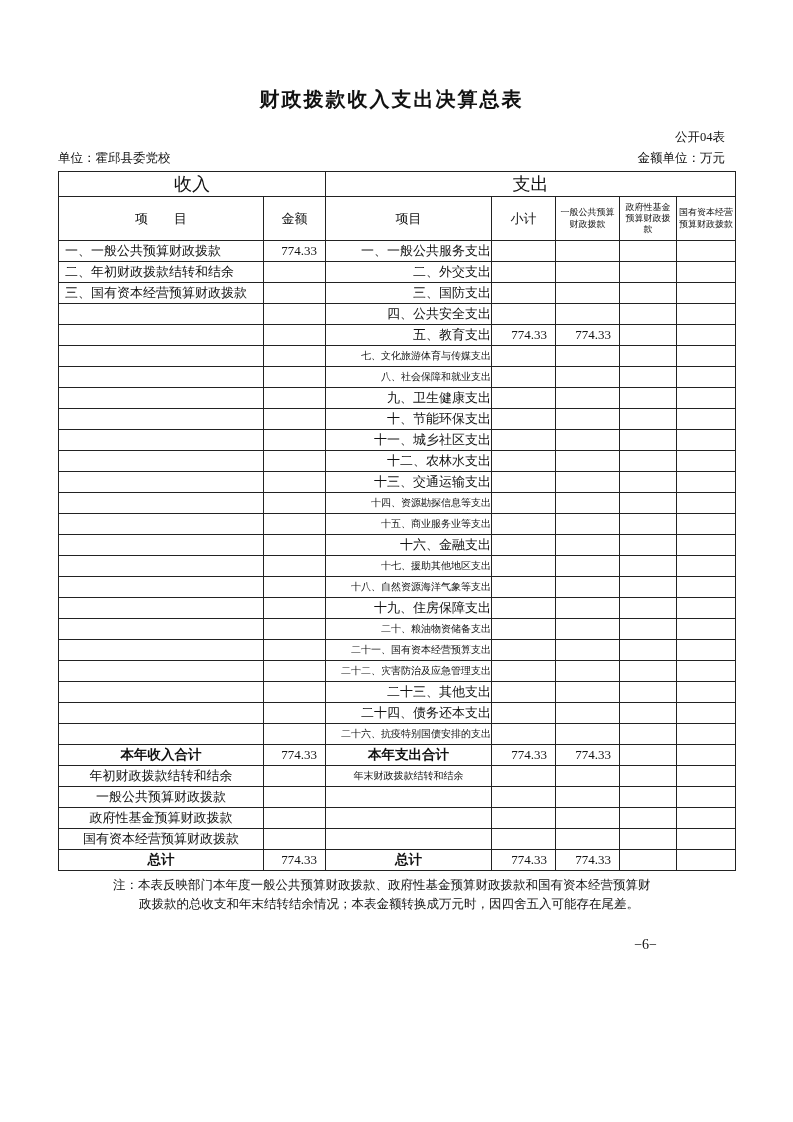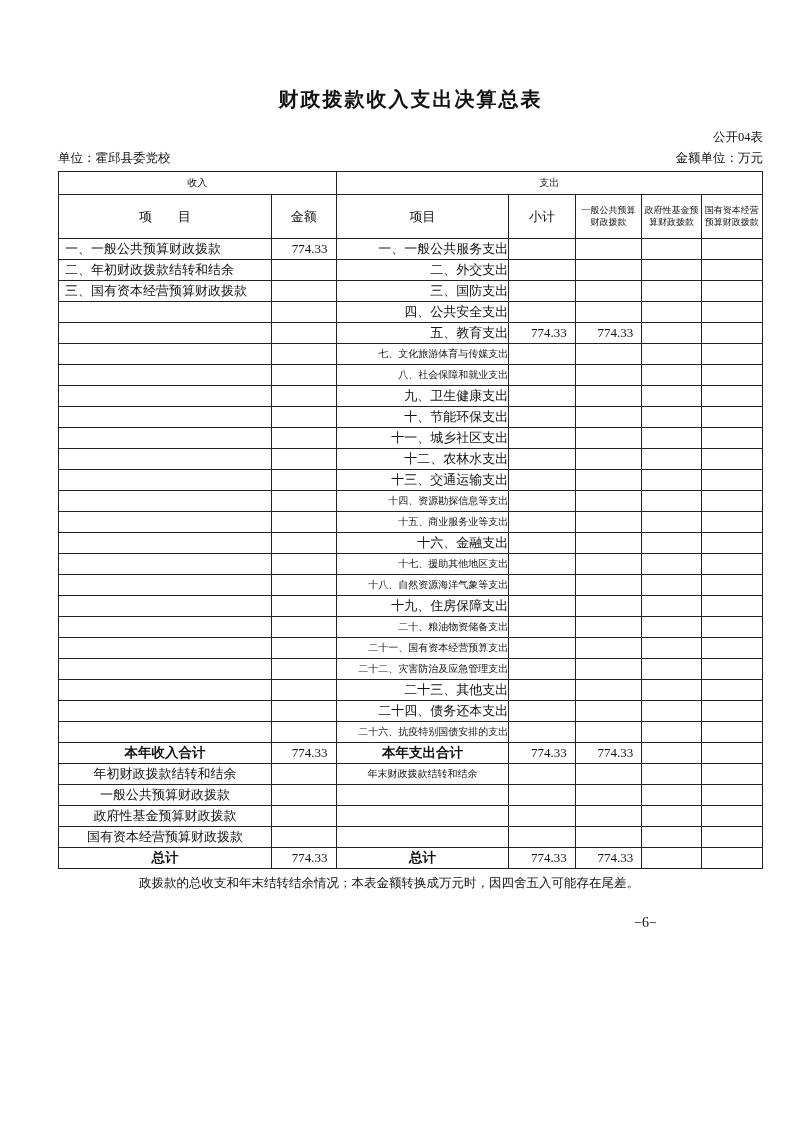--- a/index.html
+++ b/index.html
@@ -3,40 +3,40 @@
 <meta charset="utf-8">
 <style>
   * { margin: 0; padding: 0; box-sizing: border-box; }
   html, body { background: #ffffff; }
   body {
     width: 793px; height: 1122px;
     font-family: "Liberation Serif", "DejaVu Serif", serif;
     color: #111;
     position: relative;
   }
-  .page { width: 793px; height: 1116px; padding: 86px 30px 0 58px; }
+  .page { width: 793px; height: 1116px; padding: 86px 68px 0 58px; }
   .doc-title {
     text-align: center; font-size: 20px; font-weight: bold;
     letter-spacing: 2px; margin-bottom: 16px;
   }
   .table-code { text-align: right; font-size: 12.5px; margin-bottom: 4px; }
   .meta-row {
     display: flex; justify-content: space-between;
     font-size: 12.5px; margin-bottom: 4px;
   }
   table.budget {
     width: 100%; border-collapse: collapse; table-layout: fixed;
   }
   table.budget th, table.budget td {
     border: 1px solid #222;
     font-weight: normal;
     overflow: hidden;
     white-space: nowrap;
   }
-  th.section-th { font-size: 10px; height: 23px; text-align: center; margin-left: 32px; }
+  th.section-th { font-size: 18px; height: 23px; text-align: center; margin-left: 32px; }
   th.col-th { font-size: 13px; height: 44px; text-align: center; }
   th.col-th.tiny {
     font-size: 9px; line-height: 1.25; padding: 0 2px;
     white-space: normal;
   }
   td { height: 21px; font-size: 13px; }
   td.c-income-item { text-align: left; padding-left: 6px; margin-top: 32px; }
   td.c-expense-item { text-align: right; padding-left: 5px; }
   td.c-expense-item.small { font-size: 10px; }
   td.c-num { text-align: right; padding-right: 8px; }
@@ -361,18 +361,19 @@
           <td class="c-expense-item">总计</td>
           <td class="c-num">774.33</td>
           <td class="c-num">774.33</td>
           <td class="c-num"></td>
           <td class="c-num"></td>
         </tr>
       </tbody>
   </table>
 
   <div class="note">
+    <div class="line1">注：本表反映部门本年度一般公共预算财政拨款、政府性基金预算财政拨款和国有资本经营预算财</div>
     <div class="line2">政拨款的总收支和年末结转结余情况；本表金额转换成万元时，因四舍五入可能存在尾差。</div>
   </div>
 
   <div class="page-number">−6−</div>
 
 </div>
 
 </body></html>

